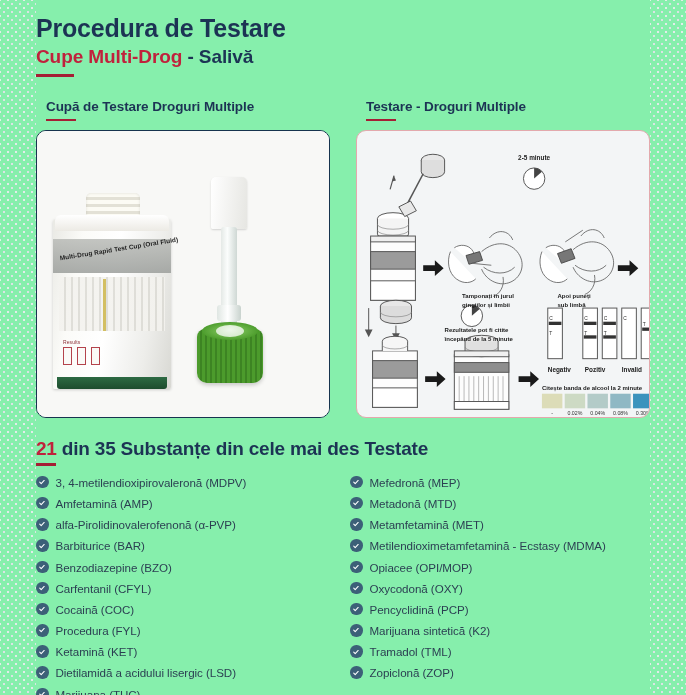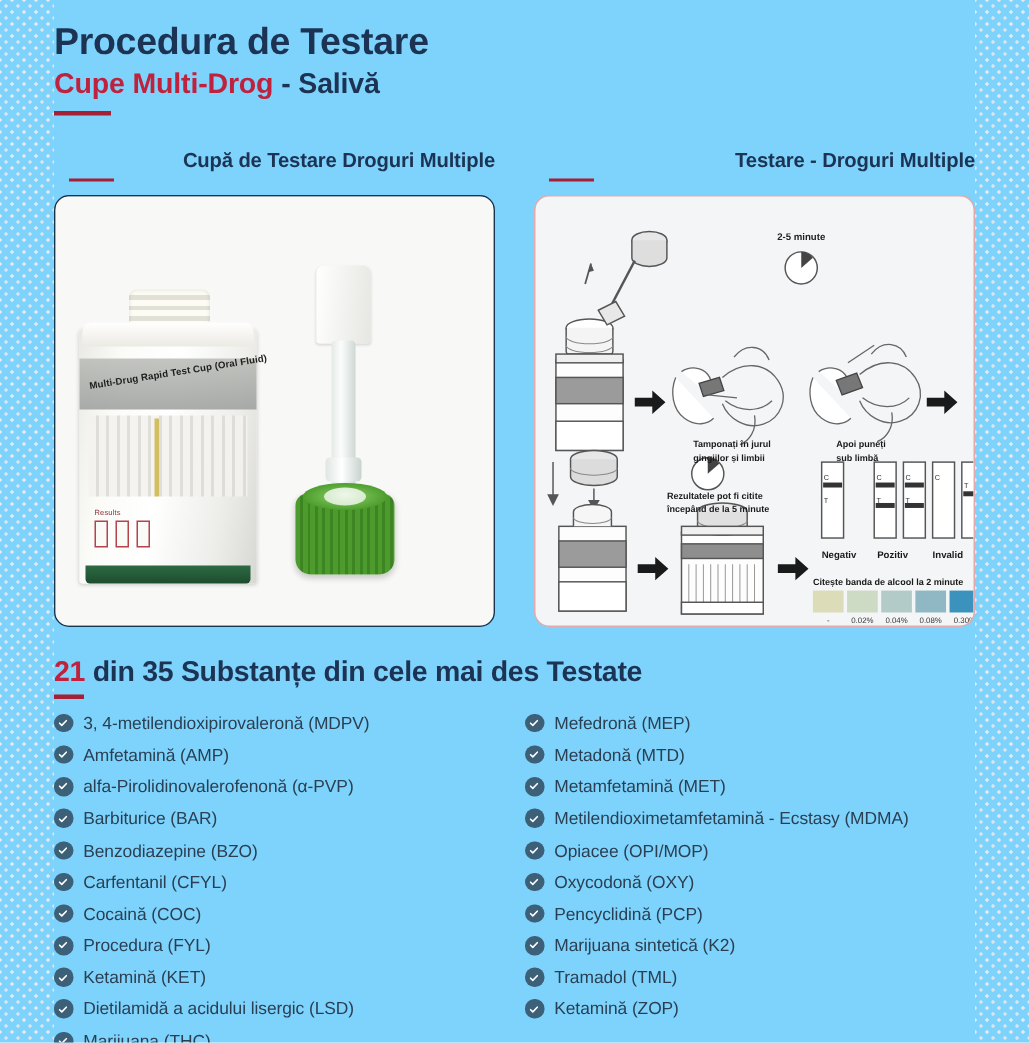--- a/index.html
+++ b/index.html
@@ -5,21 +5,21 @@
   * { box-sizing: border-box; margin: 0; padding: 0; }
   html, body {
     width: 686px; height: 695px;
     font-family: "Liberation Sans", sans-serif;
     background: #f1f3f4;
     overflow: hidden;
   }
   .page {
     position: relative;
     width: 686px; height: 695px;
-    background: #7dd3fc;
+    background: #86efac;
   }
   
   .dots {
     position: absolute; top: 0; bottom: 0;
     width: 36px;
     background-image:
       radial-gradient(#dfe4e8 1px, transparent 1.2px),
       radial-gradient(#e8ecef 1px, transparent 1.2px);
     background-size: 8px 8px, 8px 8px;
     background-position: 0 0, 4px 4px;
@@ -65,21 +65,21 @@
     font-size: 13.5px;
     font-weight: bold;
     letter-spacing: -.1px;
   }
   .panel-rule {
     width: 30px; height: 2.5px;
     background: #a51f35;
     margin-top: 5px;
     margin-bottom: 9px;
   }
-  .panel-title.ctr { text-align: right; padding-left: 10px; }
+  .panel-title.ctr { text-align: left; padding-left: 10px; }
 
   .frame {
     border-radius: 10px;
     height: 288px;
     background: #f4f6f7;
     overflow: hidden;
     position: relative;
   }
   .frame.navy { border: 1.6px solid #17344f; background: #f7f8f6; }
   .frame.pink { border: 1.4px solid #e3a9ad; background: #f3f5f6; }
@@ -602,20 +602,20 @@
                 </svg>
               </span>
               <span class="sub-label">Tramadol (TML)</span>
             </div>
             <div class="sub-item">
               <span class="chk">
                 <svg viewBox="0 0 12 12">
                   <path d="M2.6 6.2 L4.8 8.4 L9.3 3.7" fill="none" stroke="#ffffff" stroke-width="1.6" stroke-linecap="round" stroke-linejoin="round"></path>
                 </svg>
               </span>
-              <span class="sub-label">Ketamină (ZOP)</span>
+              <span class="sub-label">Zopiclonă (ZOP)</span>
             </div>
           </div>
       </div>
     </div>
 
   </div>
 </div>
 
 </body></html>

